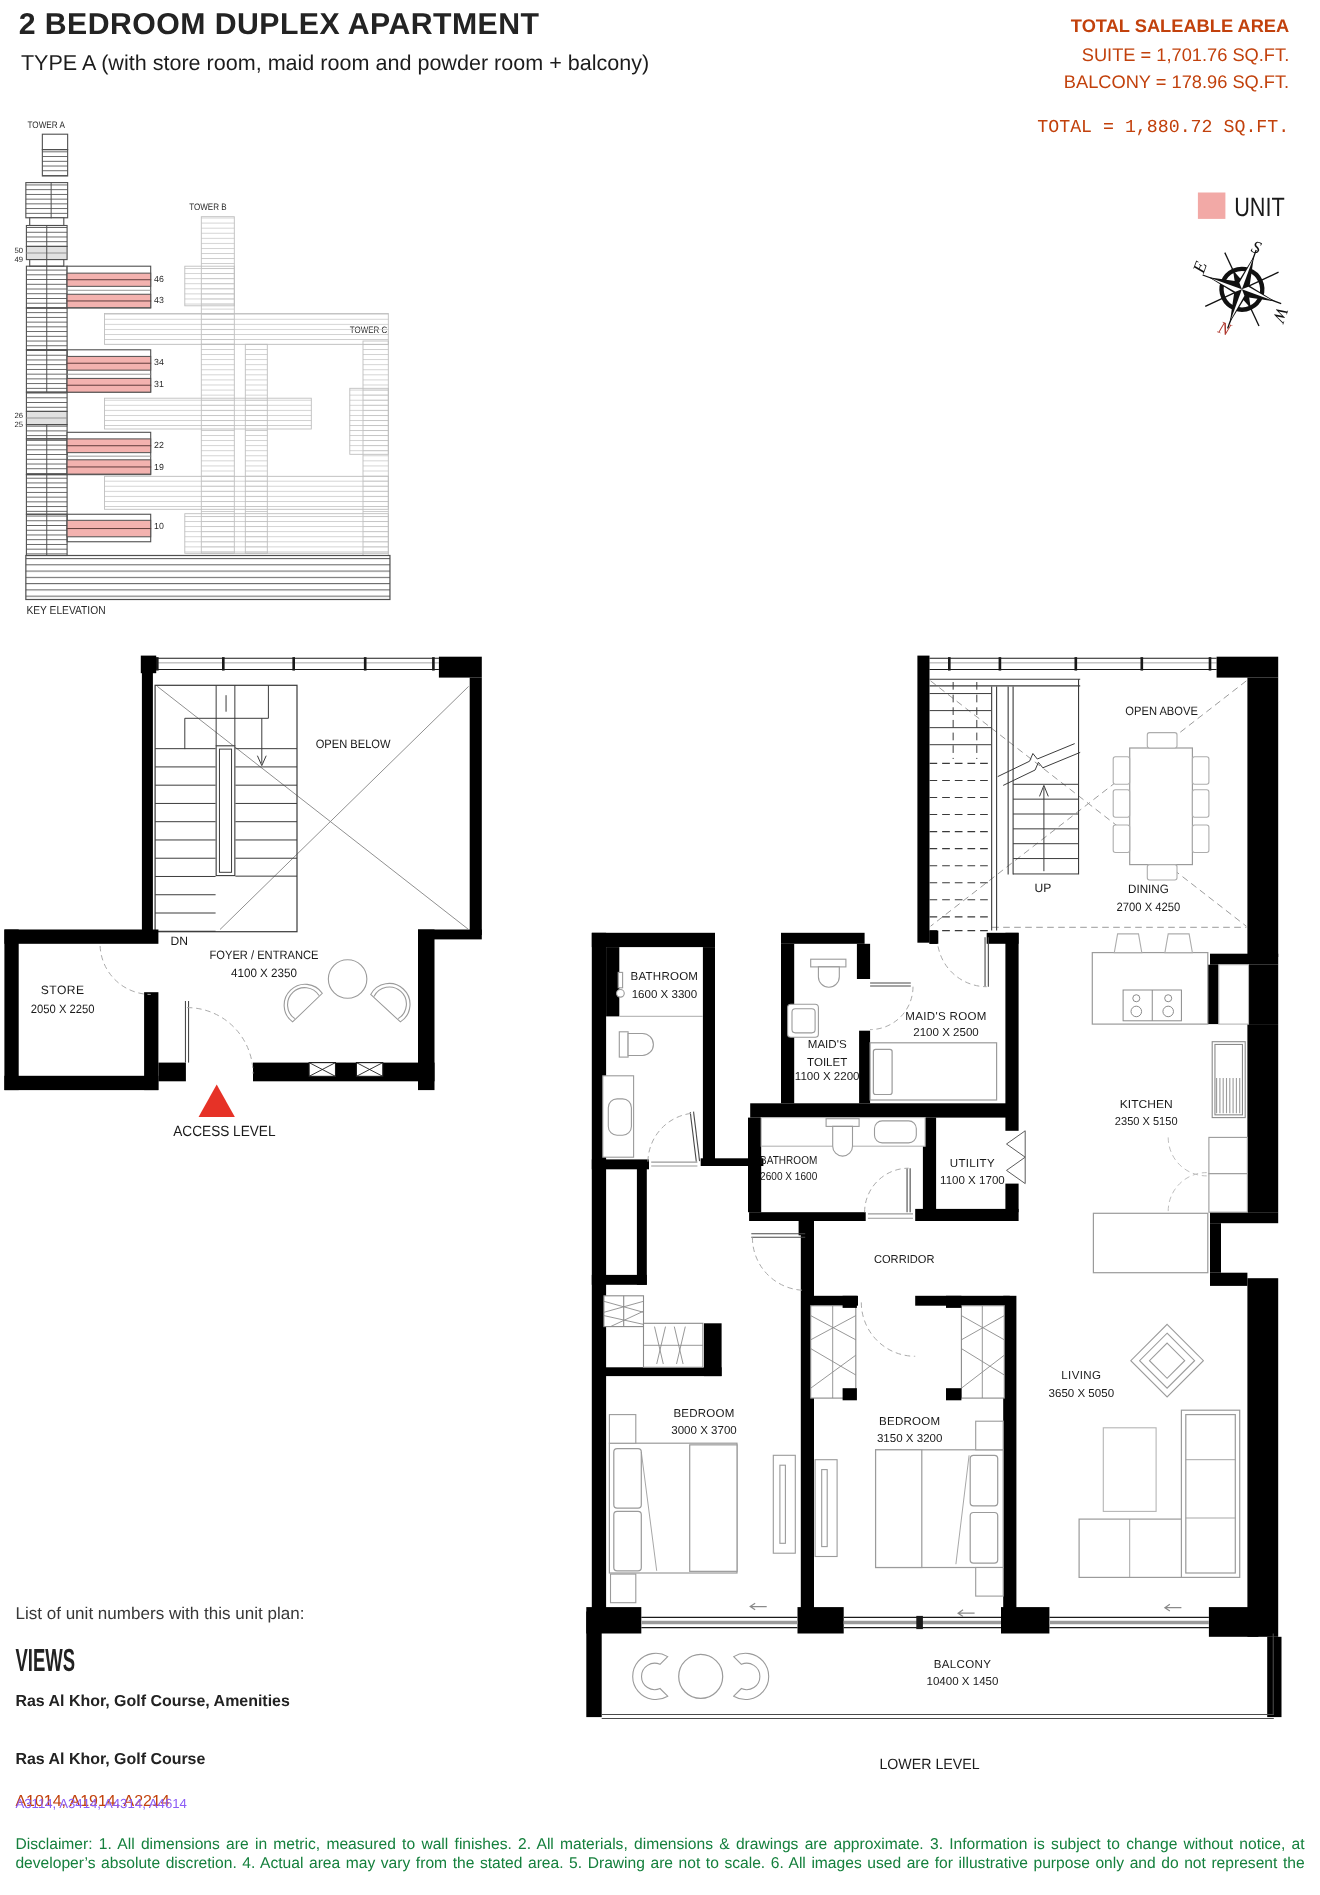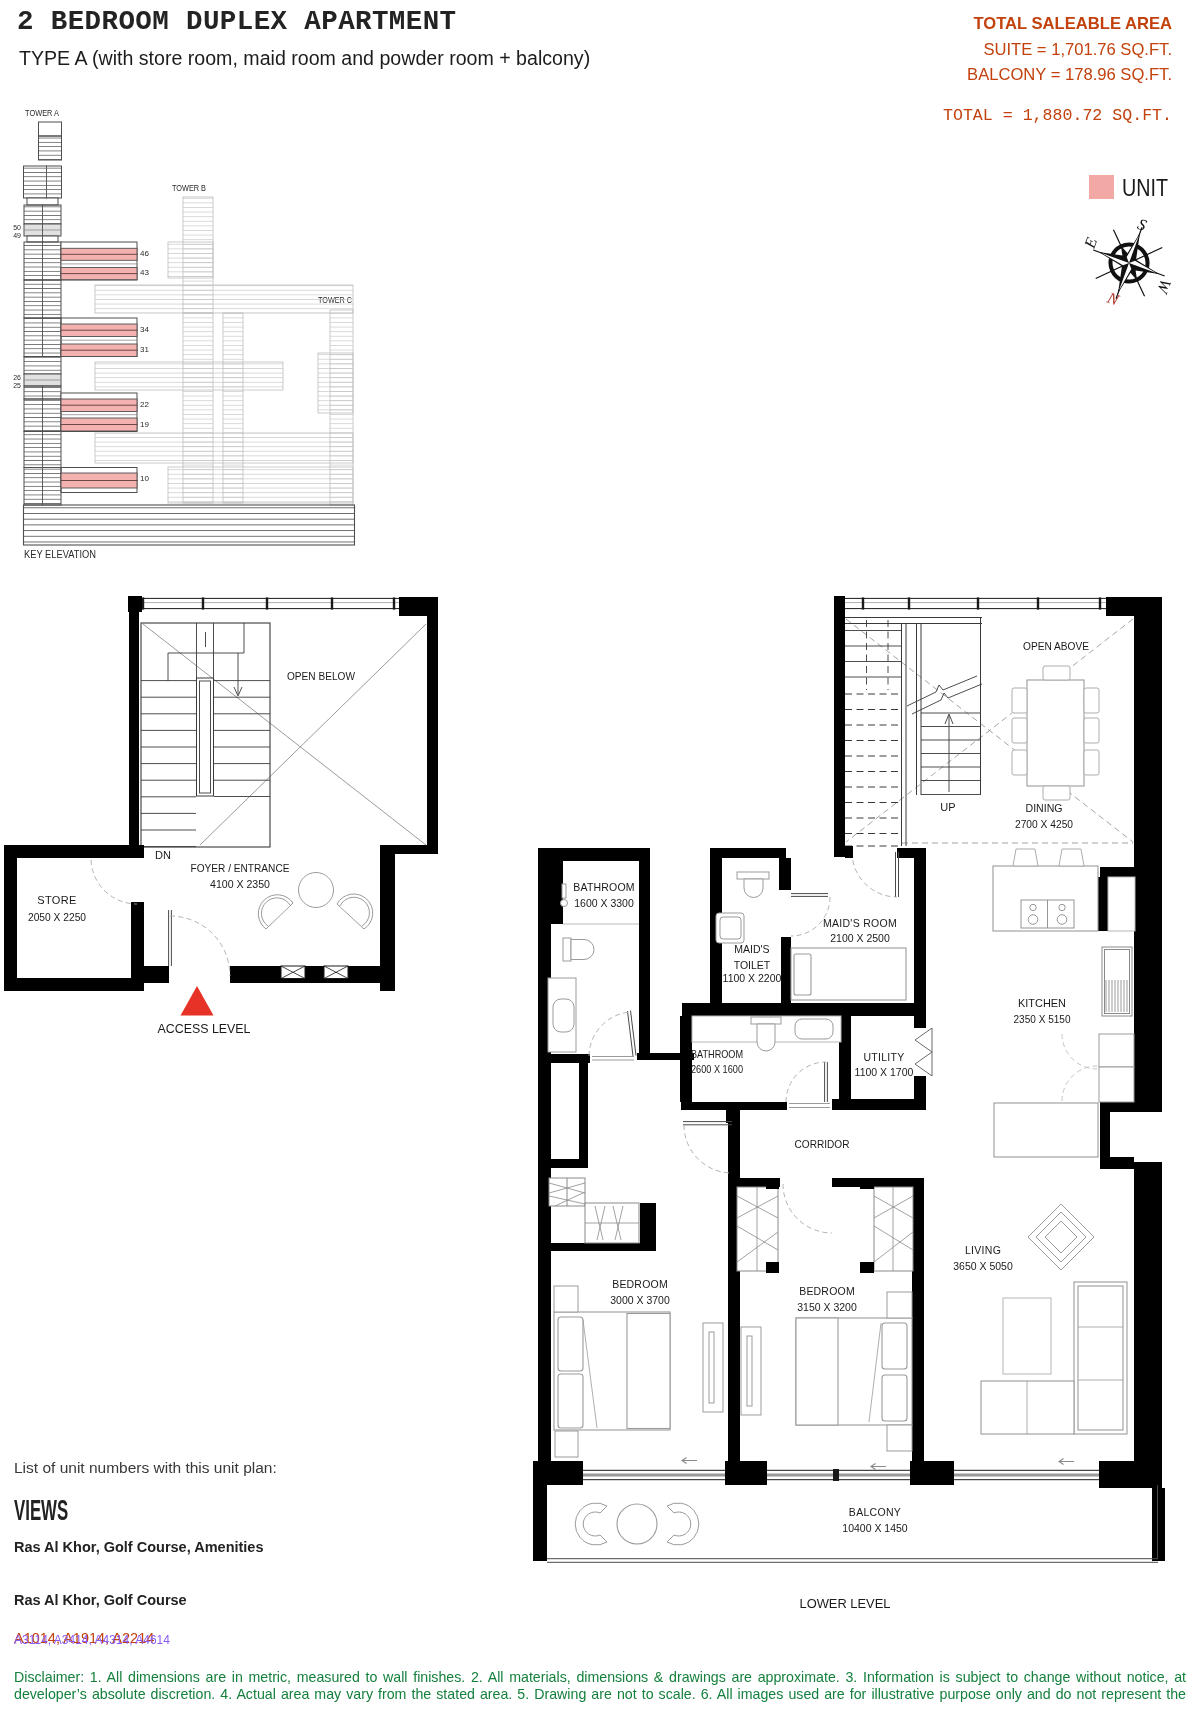--- a/index.html
+++ b/index.html
@@ -1,19 +1,19 @@
 <!DOCTYPE html>
 <html><head>
 <meta charset="utf-8">
 <style>
 html,body{margin:0;padding:0;background:#fff;}
 .page{position:relative;width:1200px;height:1723px;background:#fff;overflow:hidden;
  font-family:"Liberation Sans",sans-serif;}
 .abs{position:absolute;}
-.ser{font-family:Liberation Mono, monospace;}
+.ser{font-family:Liberation Sans, sans-serif;}
 </style>
 </head>
 <body>
 <div class="page">
 
 <div class="abs ser" style="left:17px;top:6px;font-size:27.5px;font-weight:700;color:#232323;letter-spacing:.4px;">2 BEDROOM DUPLEX APARTMENT</div>
 
 <div class="abs" style="left:19px;top:47px;font-size:19.6px;font-weight:400;color:#1c1c1c;">TYPE A (with store room, maid room and powder room + balcony)</div>
 
 <div class="abs" style="right:28px;top:14px;text-align:right;color:#c2410c;">

